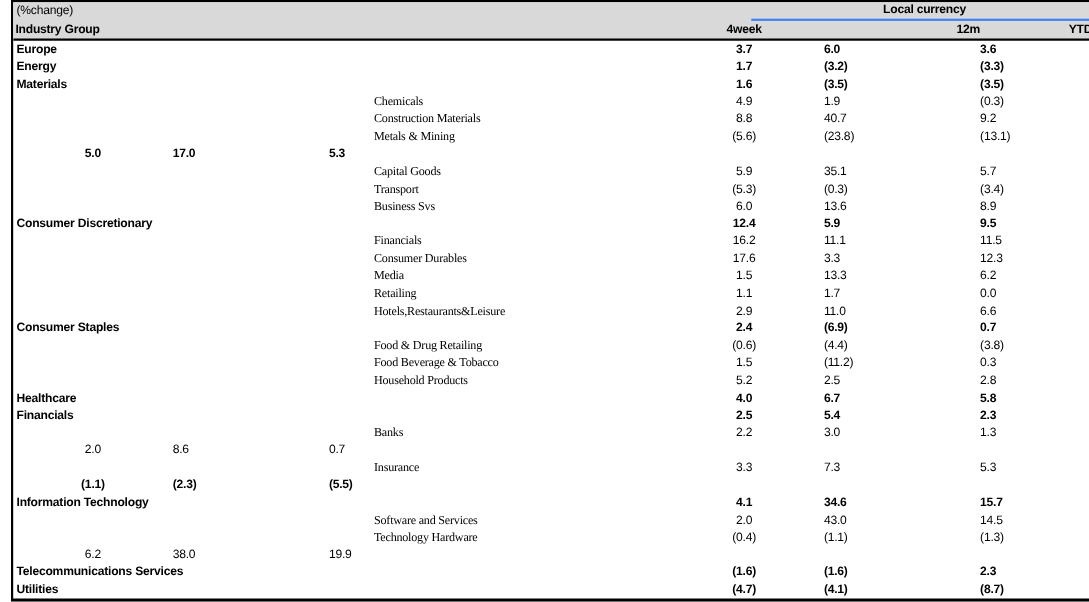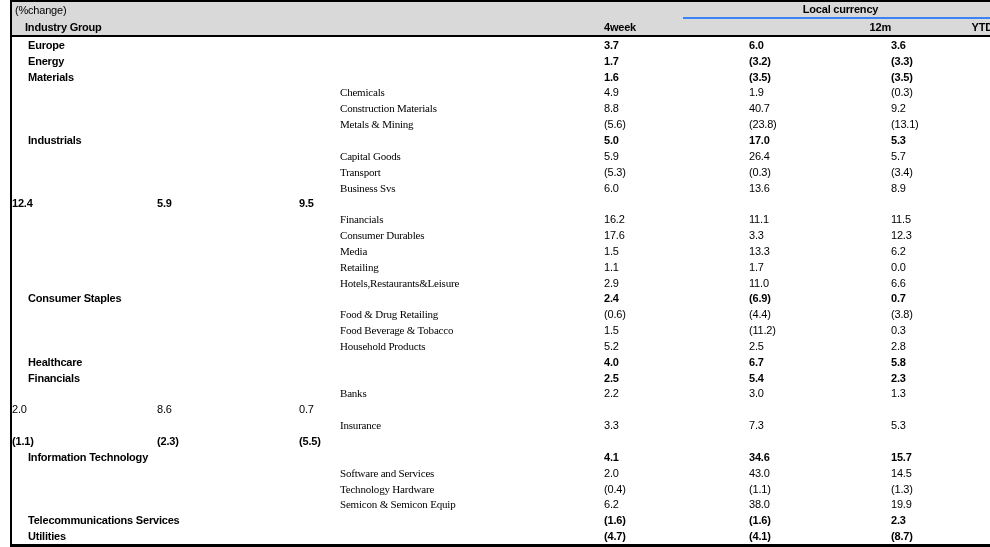--- a/index.html
+++ b/index.html
@@ -49,43 +49,43 @@
     border-bottom: 2px solid #3b82f6;
     line-height: 15px;
   }
   .hrow2 {
     height: 17px;
     display: flex;
     align-items: center;
   }
   .row-header {
     flex: 1 1 auto;
-    padding-left: 13px;
+    padding-left: 2px;
     font-weight: bold;
     white-space: nowrap;
   }
   .col-head { font-weight: bold; text-align: right; white-space: nowrap; }
-  .c1 { flex: 0 0 145px; width: 145px; text-align: left; }
+  .c1 { flex: 0 0 145px; width: 145px; text-align: center; }
   .c2 { flex: 0 0 142px; width: 142px; }
   .c3 { flex: 0 0 107px; width: 107px; padding-right: 5px; }
   
   .tbody {
     flex: 1 1 auto;
     display: flex;
     flex-direction: column;
   }
   .row {
     flex: 1 1 auto;
     display: flex;
     align-items: center;
     white-space: nowrap;
   }
   .row .label {
     flex: 1 1 auto;
-    padding-left: 16px;
+    padding-left: 3px;
     overflow: hidden;
   }
   .row.sub .label { padding-left: 328px; font-family: Liberation Serif, serif; }
   .row.group { font-weight: bold; }
   .val { font-variant-numeric: tabular-nums; }
 </style>
 </head>
 <body>
 
 <div class="table-frame">
@@ -134,44 +134,44 @@
     <span class="val c2">40.7</span>
     <span class="val c3">9.2</span>
   </div>
       <div class="row sub">
     <span class="label">Metals &amp; Mining</span>
     <span class="val c1">(5.6)</span>
     <span class="val c2">(23.8)</span>
     <span class="val c3">(13.1)</span>
   </div>
       <div class="row group">
-    <span class="label">Industrials</span>
     <span class="val c1">5.0</span>
     <span class="val c2">17.0</span>
     <span class="val c3">5.3</span>
   </div>
       <div class="row sub">
     <span class="label">Capital Goods</span>
     <span class="val c1">5.9</span>
-    <span class="val c2">26.4</span>
+    <span class="val c2">35.1</span>
     <span class="val c3">5.7</span>
   </div>
       <div class="row sub">
     <span class="label">Transport</span>
     <span class="val c1">(5.3)</span>
     <span class="val c2">(0.3)</span>
     <span class="val c3">(3.4)</span>
   </div>
       <div class="row sub">
     <span class="label">Business Svs</span>
     <span class="val c1">6.0</span>
     <span class="val c2">13.6</span>
     <span class="val c3">8.9</span>
   </div>
       <div class="row group">
+    <span class="label">Consumer Discretionary</span>
     <span class="val c1">12.4</span>
     <span class="val c2">5.9</span>
     <span class="val c3">9.5</span>
   </div>
       <div class="row sub">
     <span class="label">Financials</span>
     <span class="val c1">16.2</span>
     <span class="val c2">11.1</span>
     <span class="val c3">11.5</span>
   </div>
@@ -269,21 +269,20 @@
     <span class="val c2">43.0</span>
     <span class="val c3">14.5</span>
   </div>
       <div class="row sub">
     <span class="label">Technology Hardware</span>
     <span class="val c1">(0.4)</span>
     <span class="val c2">(1.1)</span>
     <span class="val c3">(1.3)</span>
   </div>
       <div class="row sub">
-    <span class="label">Semicon &amp; Semicon Equip</span>
     <span class="val c1">6.2</span>
     <span class="val c2">38.0</span>
     <span class="val c3">19.9</span>
   </div>
       <div class="row group">
     <span class="label">Telecommunications Services</span>
     <span class="val c1">(1.6)</span>
     <span class="val c2">(1.6)</span>
     <span class="val c3">2.3</span>
   </div>

